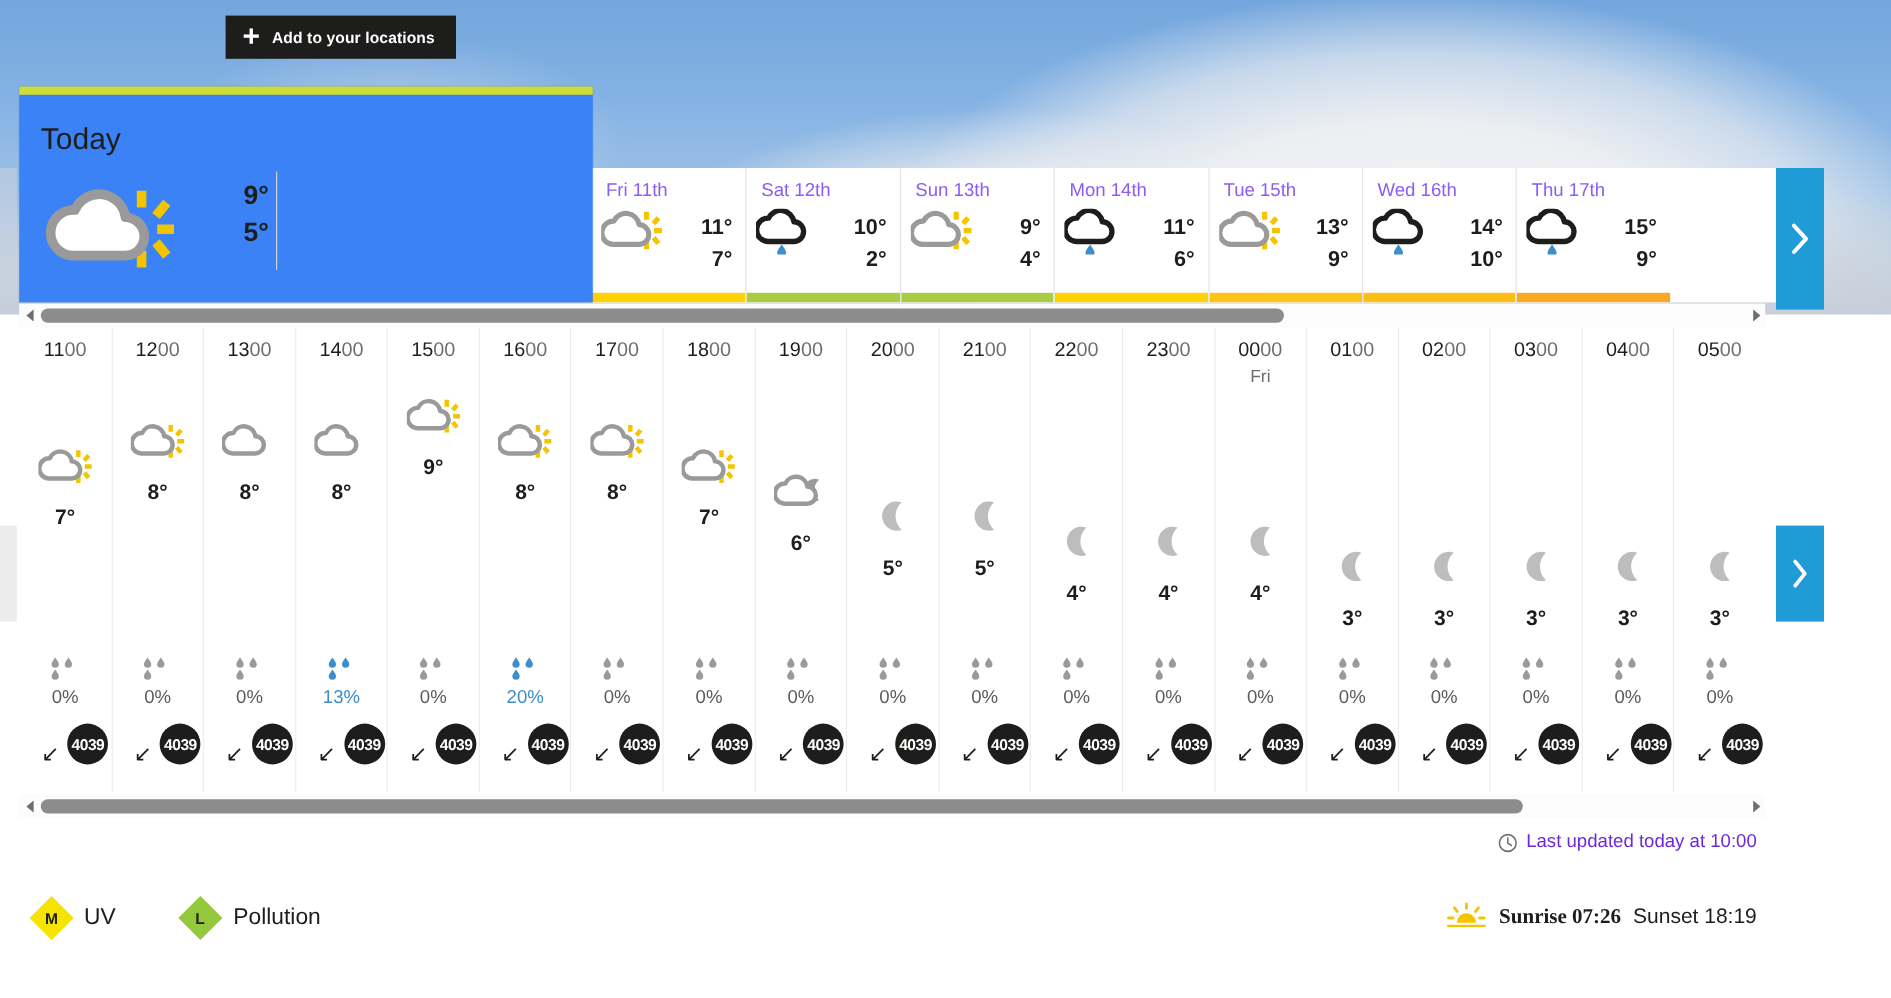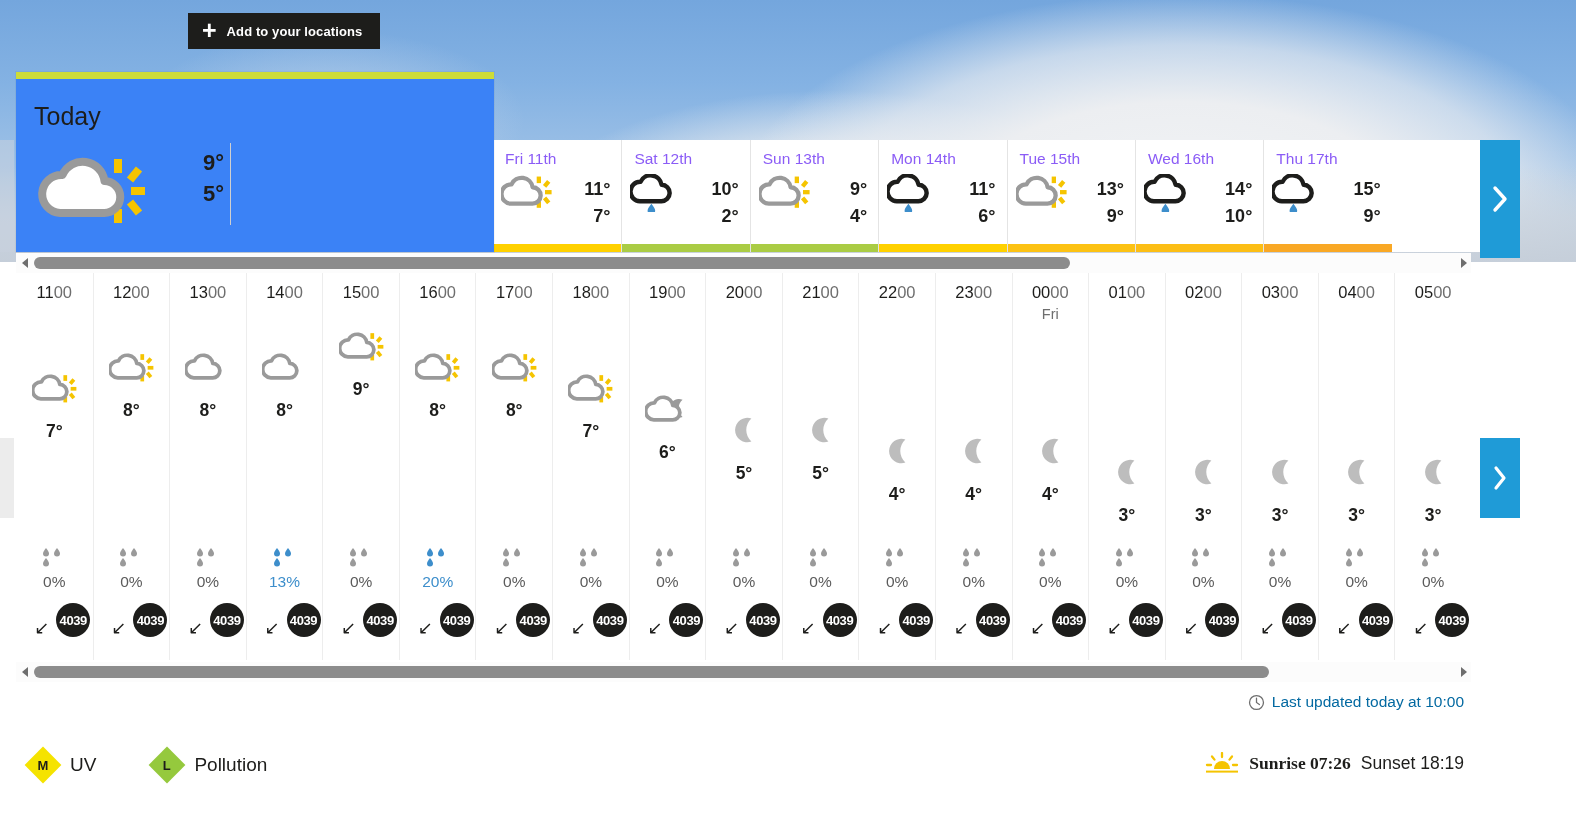--- a/index.html
+++ b/index.html
@@ -153,21 +153,21 @@
   
   #scroll-bottom {
     position: absolute; left: 16px; top: 662px; width: 1455px; height: 20px;
     background: #fcfcfc; z-index: 8;
   }
 
   
   #last-updated {
     position: absolute; right: 112px; top: 693px;
     display: flex; align-items: center; gap: 7px;
-    font-size: 15.5px; color: #0369a1;
+    font-size: 15.5px; color: #6d28d9;
   }
   #sun-times {
     position: absolute; right: 112px; top: 752px;
     display: flex; align-items: center; gap: 10px; font-size: 17.5px; color: #1d1d1b;
   }
   #sun-times .srl { font-weight: 700; font-family: Liberation Serif, serif; }
   #uv-pol { position: absolute; left: 30px; top: 752px; display: flex; align-items: center; gap: 58px; }
   .badge-row { display: flex; align-items: center; gap: 14px; cursor: pointer; }
   .diamond {
     width: 26px; height: 26px; transform: rotate(45deg);

